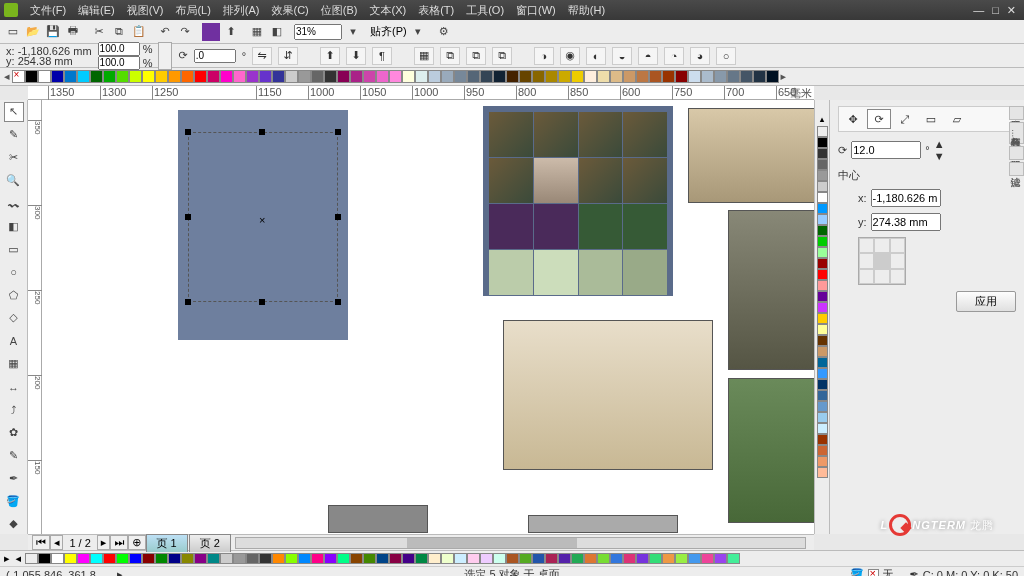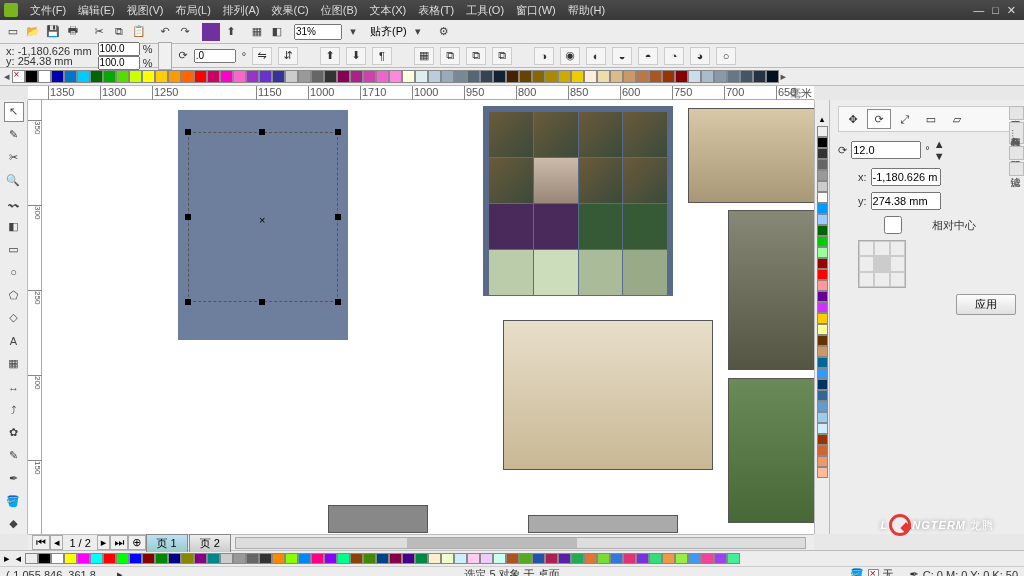--- a/index.html
+++ b/index.html
@@ -221,21 +221,21 @@
   <span class="arrow">▸</span>
 </div>
 
 <div class="ruler-h" id="rulerh">
     <div class="tick" style="left: 20px;">1350</div>
     <div class="tick" style="left: 72px;">1300</div>
     <div class="tick" style="left: 124px;">1250</div>
     <div class="tick" style="left: 176px; margin-top: 15px;">1200</div>
     <div class="tick" style="left: 228px;">1150</div>
     <div class="tick" style="left: 280px;">1000</div>
-    <div class="tick" style="left: 332px;">1710</div>
+    <div class="tick" style="left: 332px;">1050</div>
     <div class="tick" style="left: 384px;">1000</div>
     <div class="tick" style="left: 436px;">950</div>
     <div class="tick" style="left: 488px;">800</div>
     <div class="tick" style="left: 540px;">850</div>
     <div class="tick" style="left: 592px;">600</div>
     <div class="tick" style="left: 644px;">750</div>
     <div class="tick" style="left: 696px;">700</div>
     <div class="tick" style="left: 748px;">650</div>
     <div class="tick" style="right: 2px; border-left: none;">毫米</div>
   </div>
@@ -360,31 +360,28 @@
       </div>
       <div class="row">
         <span>⟳</span>
         <input value="12.0" style="">
         <span>°</span>
         <span style="display:flex;flex-direction:column;font-size:7px">
             <span>▲</span>
             <span>▼</span>
           </span>
       </div>
+      <div>中心</div>
       <div class="row" style="margin-left:20px">
         <span>x:</span>
         <input value="-1,180.626 m" style="">
       </div>
       <div class="row" style="margin-left:20px">
         <span>y:</span>
         <input value="274.38 mm" style="">
-      </div>
-      <div class="row" style="margin-left:20px">
-        <input type="checkbox" style="">
-        <span>相对中心</span>
       </div>
       <div style="margin-left:20px;width:48px;height:48px;border:1px solid #aaa;display:grid;grid-template-columns:repeat(3,1fr);grid-template-rows:repeat(3,1fr)">
         <div style="border:1px solid #ccc"></div>
           <div style="border:1px solid #ccc"></div>
           <div style="border:1px solid #ccc"></div>
         <div style="border:1px solid #ccc"></div>
           <div style="border:1px solid #ccc;background:#ccc"></div>
           <div style="border:1px solid #ccc"></div>
         <div style="border:1px solid #ccc"></div>
           <div style="border:1px solid #ccc"></div>

